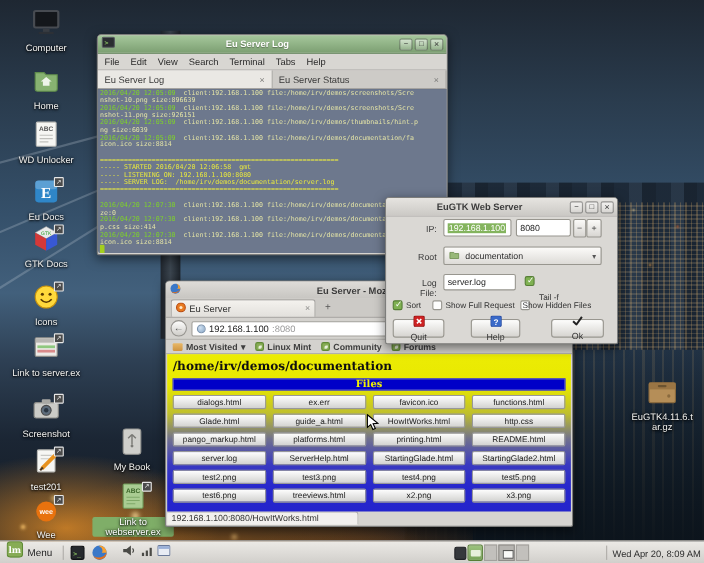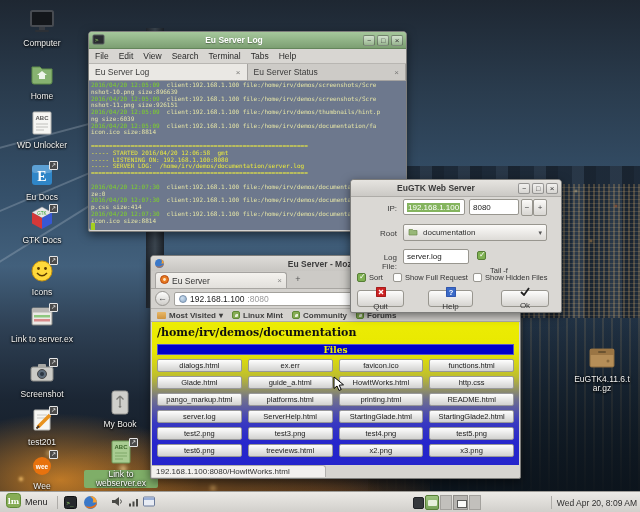--- a/index.html
+++ b/index.html
@@ -455,21 +455,21 @@
     <div class="ent" style="left:52px;top:69px;width:66px;height:15px;">
         <span>server.log</span>
       </div>
     <div class="cb on" style="left:126px;top:71px;"></div>
     <div class="cblbl" style="left:139px;top:71px;margin-top:15px;">Tail -f</div>
     <div class="cb on" style="left:6px;top:93px;"></div>
     <div class="cblbl" style="left:18px;top:93px;">Sort</div>
     <div class="cb" style="left:42px;top:93px;"></div>
     <div class="cblbl" style="left:54px;top:93px;">Show Full Request</div>
     <div class="cb" style="left:122px;top:93px;"></div>
-    <div class="cblbl" style="left:134px;top:93px;">Show Hidden Files</div>
+    <div class="cblbl" style="left:124px;top:93px;">Show Hidden Files</div>
     <div class="dbtn" style="left:6px;top:110px;width:47px;">
       <span><svg width="10" height="10">
             <rect x="0" y="0" width="10" height="10" rx="2" fill="#cc2222" stroke="#8a1010"></rect>
             <path d="M3 3 l4 4 M7 3 l-4 4" stroke="#fff" stroke-width="1.4"></path>
           </svg></span>
       <span>Quit</span>
     </div>
     <div class="dbtn" style="left:77px;top:110px;width:45px;">
       <span><svg width="10" height="10">
             <rect x="0" y="0" width="10" height="10" rx="2" fill="#3a6ac8" stroke="#24459a"></rect>

